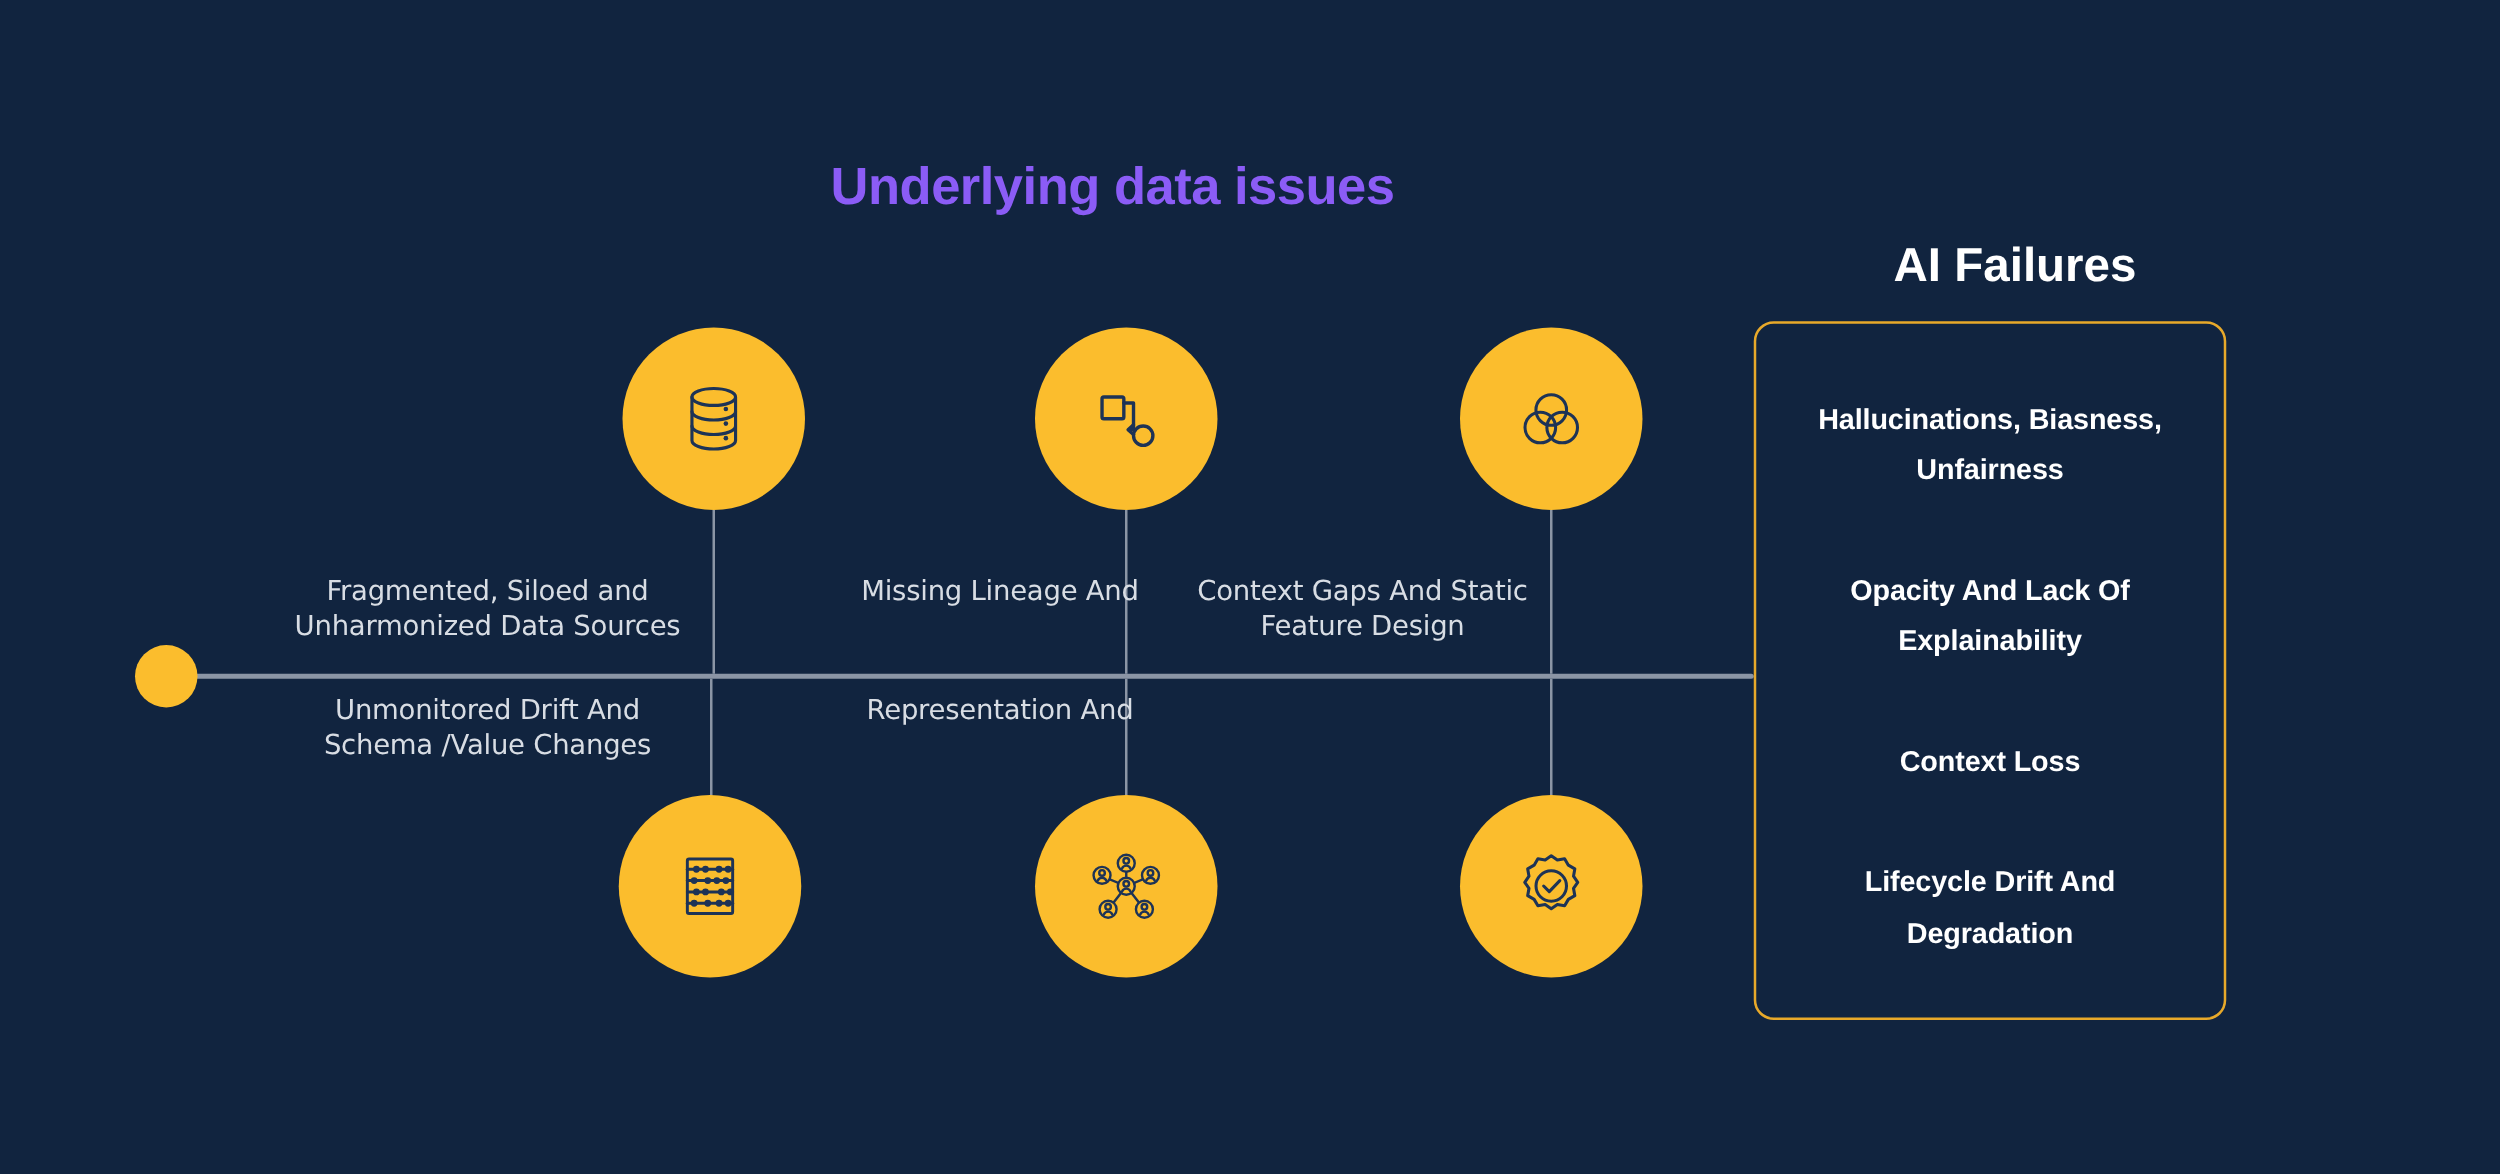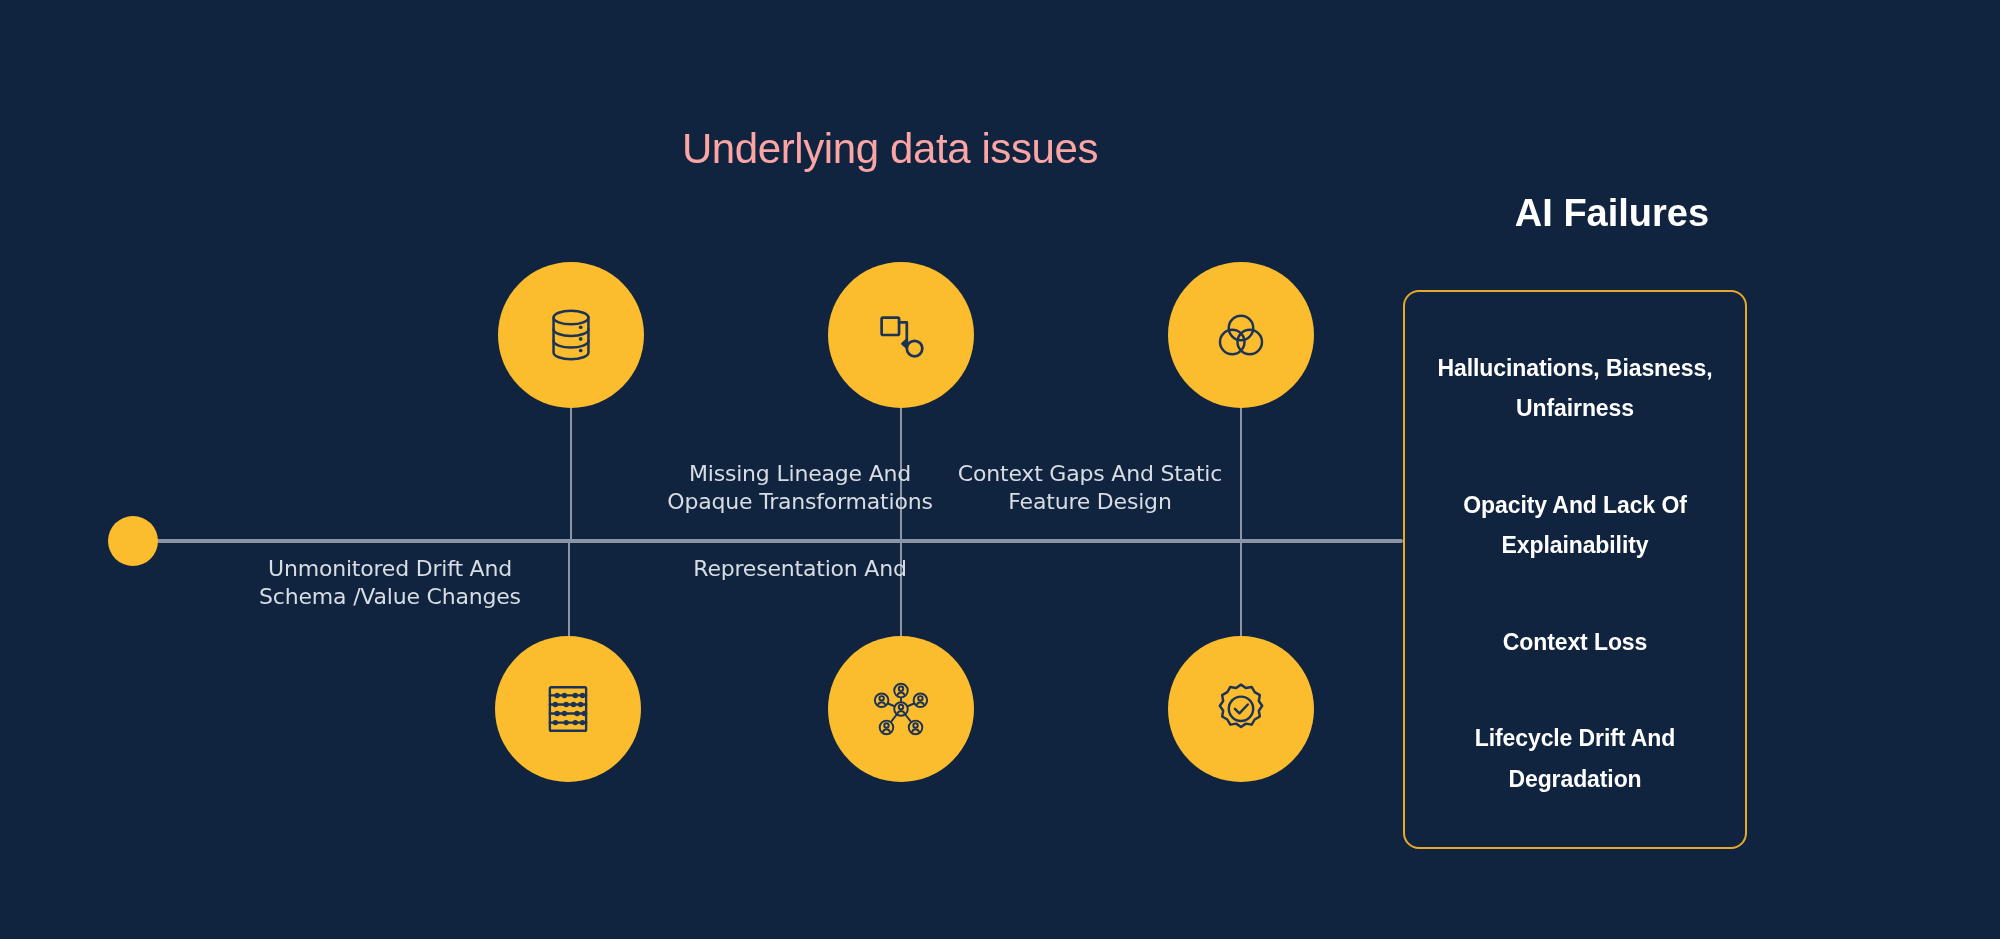--- a/index.html
+++ b/index.html
@@ -28,23 +28,23 @@
   }
 
   
   .main-title {
     position: absolute;
     left: 0;
     top: 125px;
     width: 1780px;
     text-align: center;
     font-size: 42px;
-    font-weight: normal;
+    font-weight: bold;
     letter-spacing: -0.4px;
-    color: #fca5a5;
+    color: #8b5cf6;
   }
 
   
   .timeline-axis {
     position: absolute;
     left: 150px;
     top: 539px;
     width: 1253px;
     height: 4px;
     background: #8b95a5;
@@ -112,30 +112,29 @@
     text-align: center;
     font-size: 38px;
     font-weight: bold;
     color: #ffffff;
   }
 
   .ai-box {
     position: absolute;
     left: 1403px;
     top: 257px;
-    width: 344px;
+    width: 378px;
     height: 559px;
     border: 2px solid #e8a92a;
     border-radius: 16px;
     padding: 28px 26px 20px 26px;
     display: flex;
     flex-direction: column;
     justify-content: space-around;
     align-items: center;
-    margin-top: 33px;
   }
 
   .ai-item {
     width: 100%;
     text-align: center;
     font-size: 23px;
     font-weight: bold;
     line-height: 1.78;
     color: #ffffff;
     letter-spacing: -0.1px;
@@ -160,37 +159,40 @@
           <path d="M14 14 v12 c0 3.9 8.1 7 18 7 s18 -3.1 18 -7 V14"></path>
           <path d="M14 26 v12 c0 3.9 8.1 7 18 7 s18 -3.1 18 -7 V26"></path>
           <path d="M14 38 v12 c0 3.9 8.1 7 18 7 s18 -3.1 18 -7 V38"></path>
           <circle cx="42" cy="24" r="1.9" fill="#1d3356" stroke="none"></circle>
           <circle cx="42" cy="36" r="1.9" fill="#1d3356" stroke="none"></circle>
           <circle cx="42" cy="48" r="1.9" fill="#1d3356" stroke="none"></circle>
         </svg>
       </span>
     </div>
   </div>
+  <div class="node-label" style="left:180px; top:460px; width:420px;">
+    <span class="l1">Fragmented, Siloed and</span>
+    <span class="l2">Unharmonized Data Sources</span>
+  </div>
 
   <div class="stem" style="left:900px; top:408px; height:131px;"></div>
   <div class="node" style="left:828px; top:262px;">
     <div class="node-circle">
       <span>
         <svg width="62" height="62" viewBox="0 0 64 64" fill="none" stroke="#1d3356" stroke-width="2.8" stroke-linecap="round" stroke-linejoin="round">
           <rect x="12" y="14" width="18" height="18" rx="1.5"></rect>
           <circle cx="46" cy="46" r="8"></circle>
           <path d="M30 19 h8 v22 h-3"></path>
           <path d="M31 37 l-4.5 4 4.5 4" transform="translate(7,0)"></path>
         </svg>
       </span>
     </div>
   </div>
   <div class="node-label" style="left:620px; top:460px; width:360px;">
     <span class="l1">Missing Lineage And</span>
-    <span class="l2">Opaque Transformations</span>
   </div>
 
   <div class="stem" style="left:1240px; top:408px; height:131px;"></div>
   <div class="node" style="left:1168px; top:262px;">
     <div class="node-circle">
       <span>
         <svg width="56" height="56" viewBox="0 0 64 64" fill="none" stroke="#1d3356" stroke-width="2.8">
           <circle cx="32" cy="24" r="14"></circle>
           <circle cx="22" cy="40" r="14"></circle>
           <circle cx="42" cy="40" r="14"></circle>

